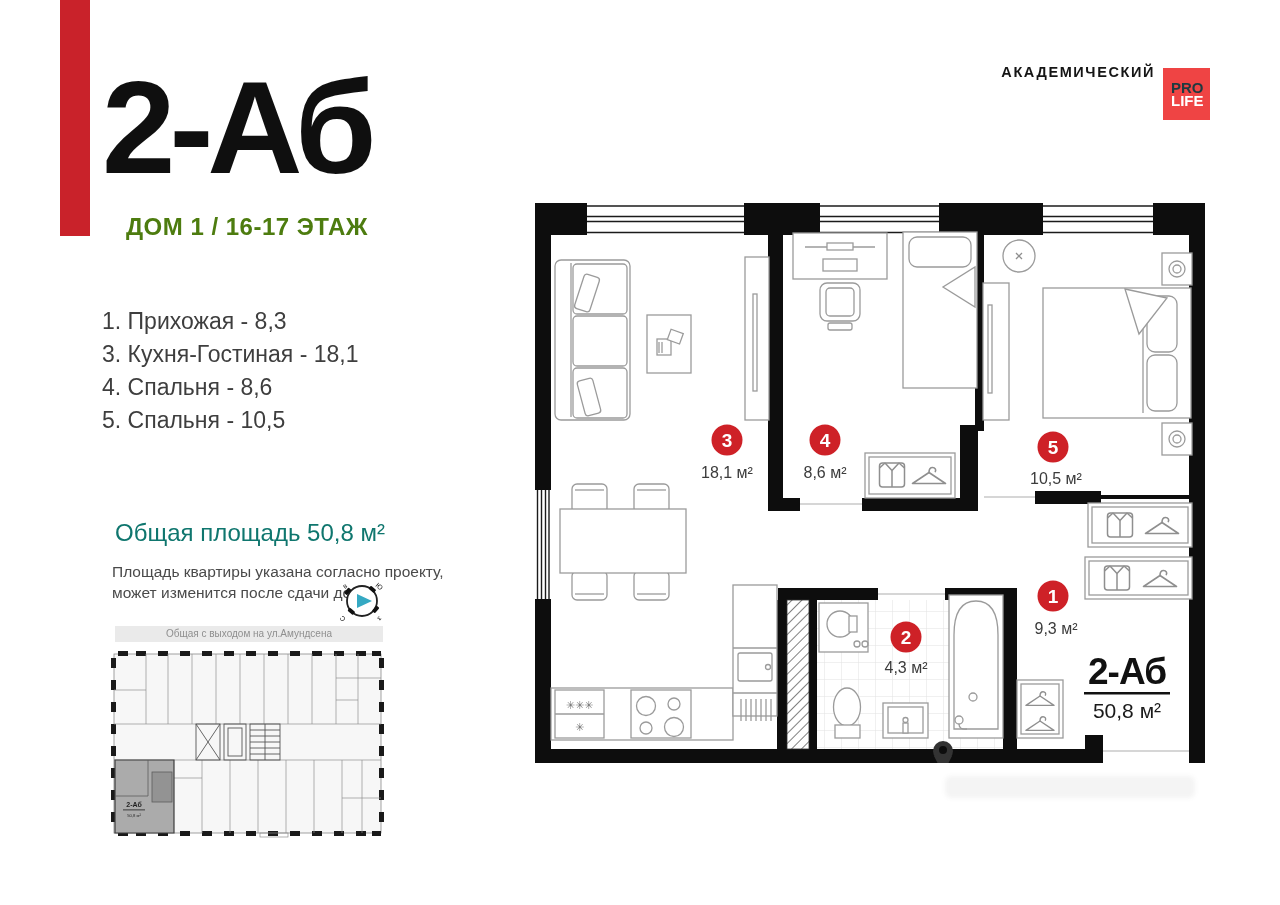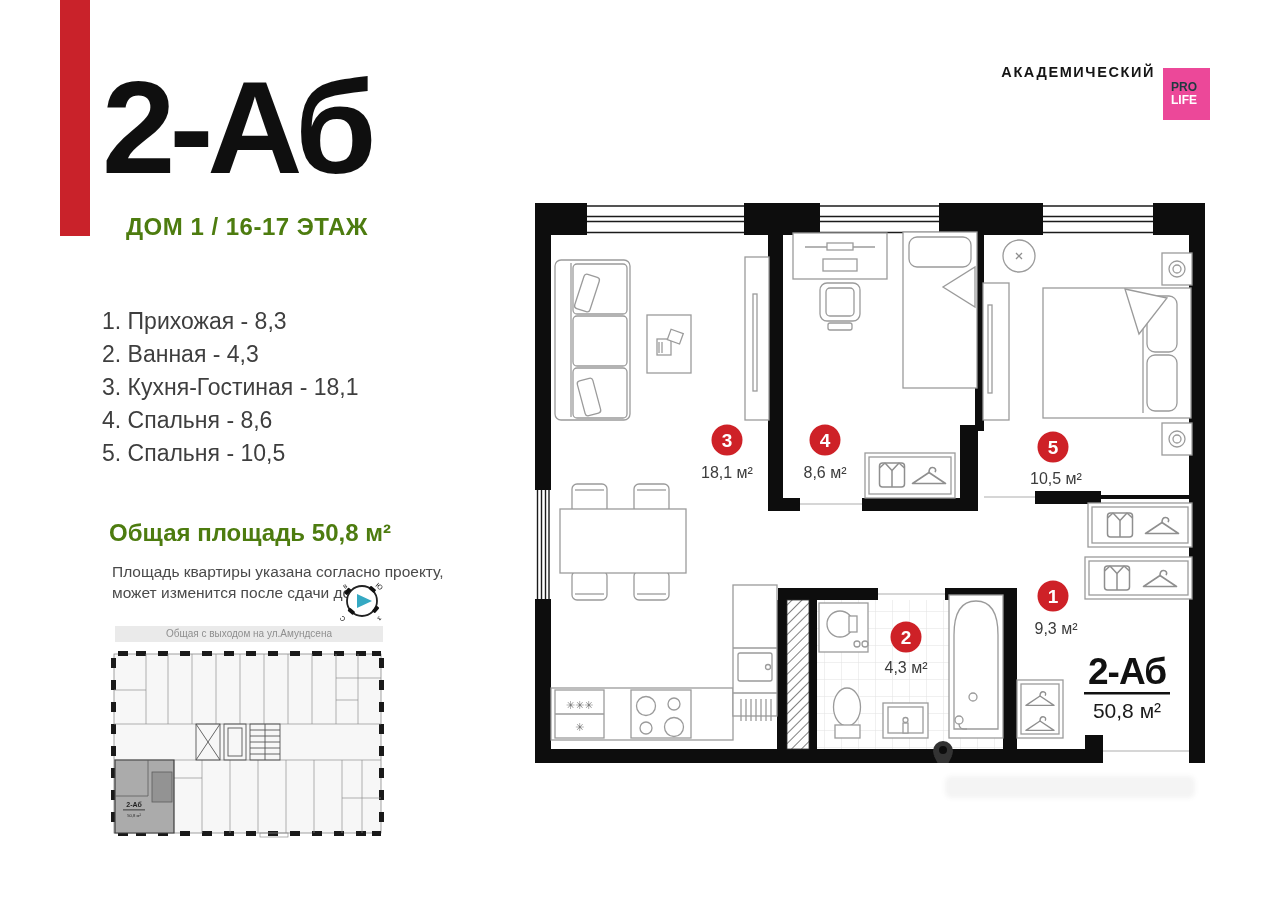--- a/index.html
+++ b/index.html
@@ -3,29 +3,29 @@
 <meta charset="utf-8">
 <style>
   html,body{margin:0;padding:0;background:#fff;}
   #canvas{position:relative;width:1276px;height:905px;background:#ffffff;overflow:hidden;
           font-family:"Liberation Sans","DejaVu Sans",sans-serif;color:#111;}
   .abs{position:absolute;}
   #red-bar{left:60px;top:0;width:30px;height:236px;background:#c9222a;}
   #title{left:102px;top:62px;font-size:132px;line-height:1;font-weight:600;letter-spacing:-6px;color:#0f0f0f;white-space:nowrap;}
   #subtitle{left:108px;top:213px;width:278px;text-align:center;font-size:24px;font-weight:700;letter-spacing:.5px;color:#4d7c0f;}
   #room-list{left:102px;top:305px;font-size:23px;line-height:33px;color:#3e3e3e;}
-  #total-area{left:108px;top:519px;width:284px;text-align:center;font-size:24px;font-weight:700;color:#4d7c0f;}
+  #total-area{left:108px;top:519px;width:284px;text-align:center;font-size:24px;font-weight:400;color:#0f766e;}
   #disclaimer{left:112px;top:561px;font-size:15.5px;line-height:21px;color:#4a4a4a;}
   #courtyard-bar{left:115px;top:626px;width:268px;height:16px;background:#eaeaea;
                  font-size:10px;line-height:16px;text-align:center;color:#8f8f8f;}
   #brand-block{left:935px;top:64px;width:220px;text-align:right;}
   #brand-name{font-size:40px;font-weight:700;letter-spacing:.5px;color:#151515;line-height:1;}
   #brand-district{font-size:14.5px;font-weight:700;letter-spacing:1.6px;color:#151515;margin-top:0;}
-  #brand-badge{left:1163px;top:68px;width:47px;height:52px;background:#ec4899;box-sizing:border-box;
-               padding:13px 0 0 8px;font-size:12px;font-weight:700;line-height:13px;}
+  #brand-badge{left:1163px;top:68px;width:47px;height:52px;background:#ef4444;box-sizing:border-box;
+               padding:13px 0 0 8px;font-size:15px;font-weight:700;line-height:13px;}
   #badge-line1{color:#1e3a40;}
   #badge-line2{color:#ffffff;}
   #mini-plan-box{left:110px;top:648px;width:275px;height:190px;}
   #compass-box{left:340px;top:579px;width:44px;height:44px;}
   #main-plan-box{left:535px;top:203px;width:670px;height:560px;}
   .wm-smudge{background:rgba(60,60,60,.06);border-radius:6px;filter:blur(2px);}
   svg text{font-family:"Liberation Sans","DejaVu Sans",sans-serif;}
 </style>
 </head>
 <body>
@@ -33,21 +33,20 @@
 <div id="canvas">
 
   <div id="red-bar" class="abs"></div>
 
   <div id="title" class="abs">2-Аб</div>
 
   <div id="subtitle" class="abs">ДОМ 1 / 16-17 ЭТАЖ</div>
 
   <div id="room-list" class="abs">
     <div>1. Прихожая - 8,3</div>
-    <div>2. Ванная - 4,3</div>
     <div>3. Кухня-Гостиная - 18,1</div>
     <div>4. Спальня - 8,6</div>
     <div>5. Спальня - 10,5</div>
   </div>
 
   <div id="total-area" class="abs">Общая площадь 50,8 м²</div>
 
   <div id="disclaimer" class="abs">
     <div>Площадь квартиры указана согласно проекту,</div>
     <div>может изменится после сдачи дома</div>

